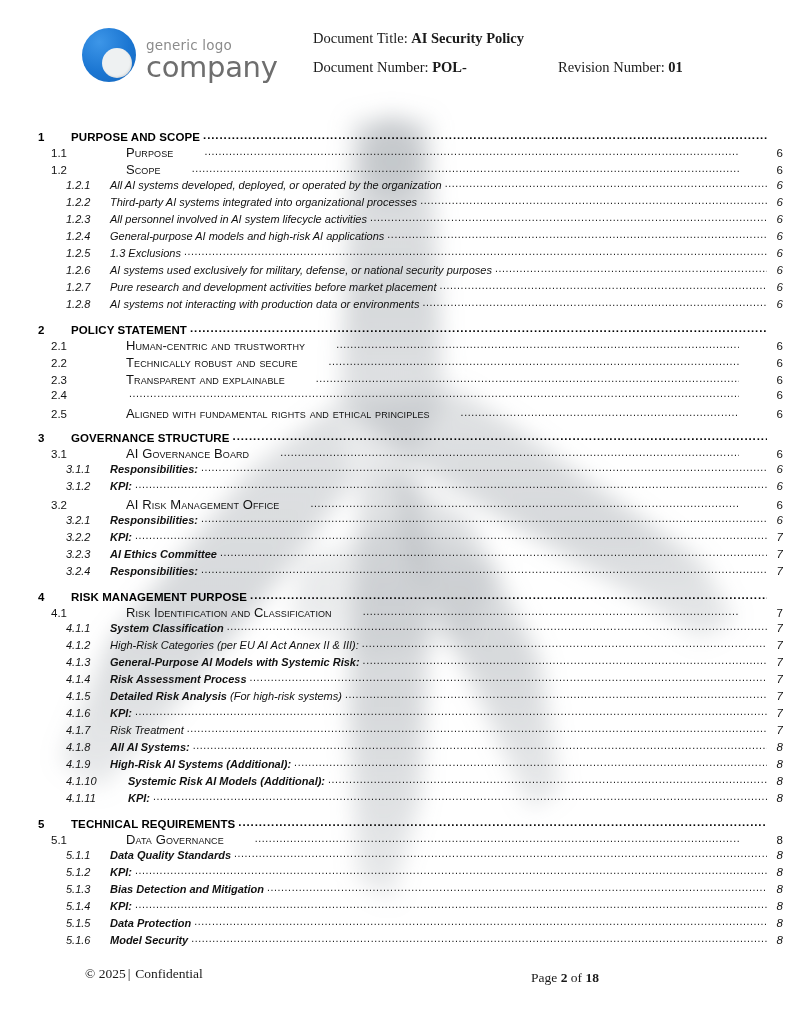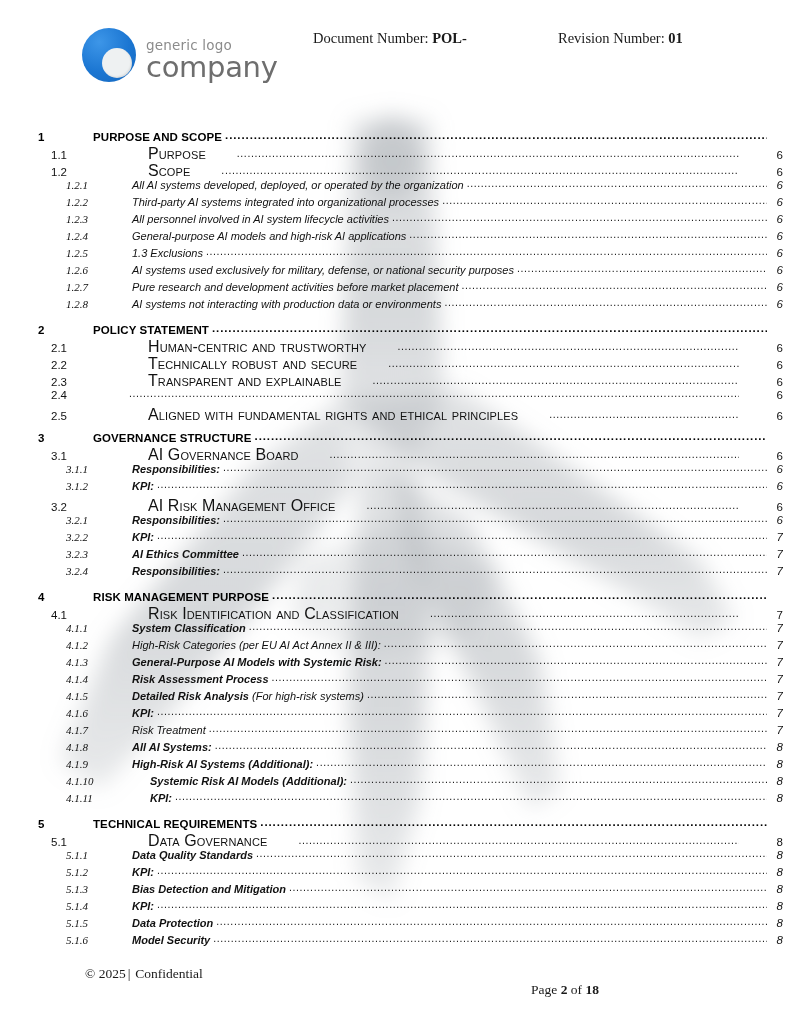--- a/index.html
+++ b/index.html
@@ -129,21 +129,21 @@
     align-items: baseline;
     width: 745px;
     margin-left: 38px;
     white-space: nowrap;
     overflow: hidden;
   }
   .toc-entry .num {
     flex: 0 0 auto;
     text-align: left;
   }
-  .toc-entry .txt { flex: 0 0 auto; margin-left: 22px; }
+  .toc-entry .txt { flex: 0 0 auto; }
   .toc-entry .leader {
     flex: 1 1 auto;
     min-width: 8px;
     overflow: hidden;
     white-space: nowrap;
     margin: 0 2px 0 3px;
     position: relative;
     top: -2px;
   }
   .toc-entry .page {
@@ -169,33 +169,33 @@
   
   .lvl2 {
     font-family: "Liberation Sans", sans-serif;
     font-weight: 400;
     font-size: 11px;
     height: 17px;
     color: #111;
     gap: 28px;
   }
   .lvl2 .num { width: 47px; margin-left: 13px; font-size: 11.5px; }
-  .lvl2 .txt { font-variant: small-caps; font-size: 16px; letter-spacing: 0.1px; }
+  .lvl2 .txt { font-variant: small-caps; font-size: 13px; letter-spacing: 0.1px; }
   .lvl2 .leader { letter-spacing: 0.6px; font-size: 10.5px; }
   .lvl2 .page { font-size: 11.5px; }
 
   
   .lvl3 {
     font-family: "Liberation Sans", sans-serif;
     font-size: 11px;
     font-style: italic;
     height: 17px;
     color: #111;
   }
-  .lvl3 .num { width: 44px; margin-left: 28px; font-family: Liberation Serif, serif; }
+  .lvl3 .num { width: 44px; margin-left: 28px; }
   .lvl3 .txt { font-style: italic; }
   .lvl3.b .txt { font-weight: bold; }
   .lvl3 .leader { letter-spacing: 0.6px; font-size: 10.5px; font-style: normal; }
   .lvl3 .page { font-size: 11.5px; font-style: italic; }
   .lvl3.indent .num { width: 52px; }
   .lvl3.indent .txt { padding-left: 10px; }
 
   .txt .reg { font-weight: 400; }
 
   
@@ -204,21 +204,21 @@
     left: 0; bottom: 34px;
     width: 801px;
     height: 24px;
     font-family: "Liberation Serif", serif;
     font-size: 13.5px;
     color: #1a1a1a;
     z-index: 2;
   }
   .footer-left { position: absolute; left: 85px; top: 0; }
   .footer-left .sep { margin: 0 5px 0 2px; }
-  .footer-right { position: absolute; left: 531px; top: 16px; }
+  .footer-right { position: absolute; left: 531px; top: 4px; }
   .footer-right b { font-weight: bold; }
 </style>
 </head>
 <body>
 
 <div class="page">
 
   <svg class="watermark" viewBox="0 0 801 1024" preserveAspectRatio="none">
     <defs>
       <filter id="blurwm" x="-30%" y="-30%" width="160%" height="160%">
@@ -249,20 +249,24 @@
         <div class="inner"></div>
       </div>
       <div class="logo-text">
         <span class="l1">generic logo</span>
         <span class="l2">company</span>
       </div>
     </div>
 
     <div class="meta-block">
       <div class="meta-row">
+        <span class="lbl">Document Title:</span>
+        <span class="val">AI Security Policy</span>
+      </div>
+      <div class="meta-row">
         <span class="lbl">Document Number:</span>
         <span class="val">POL-</span>
         <span class="meta-rev">
           <span class="lbl">Revision Number:</span>
           <span class="val">01</span>
         </span>
       </div>
     </div>
   </div>
 

